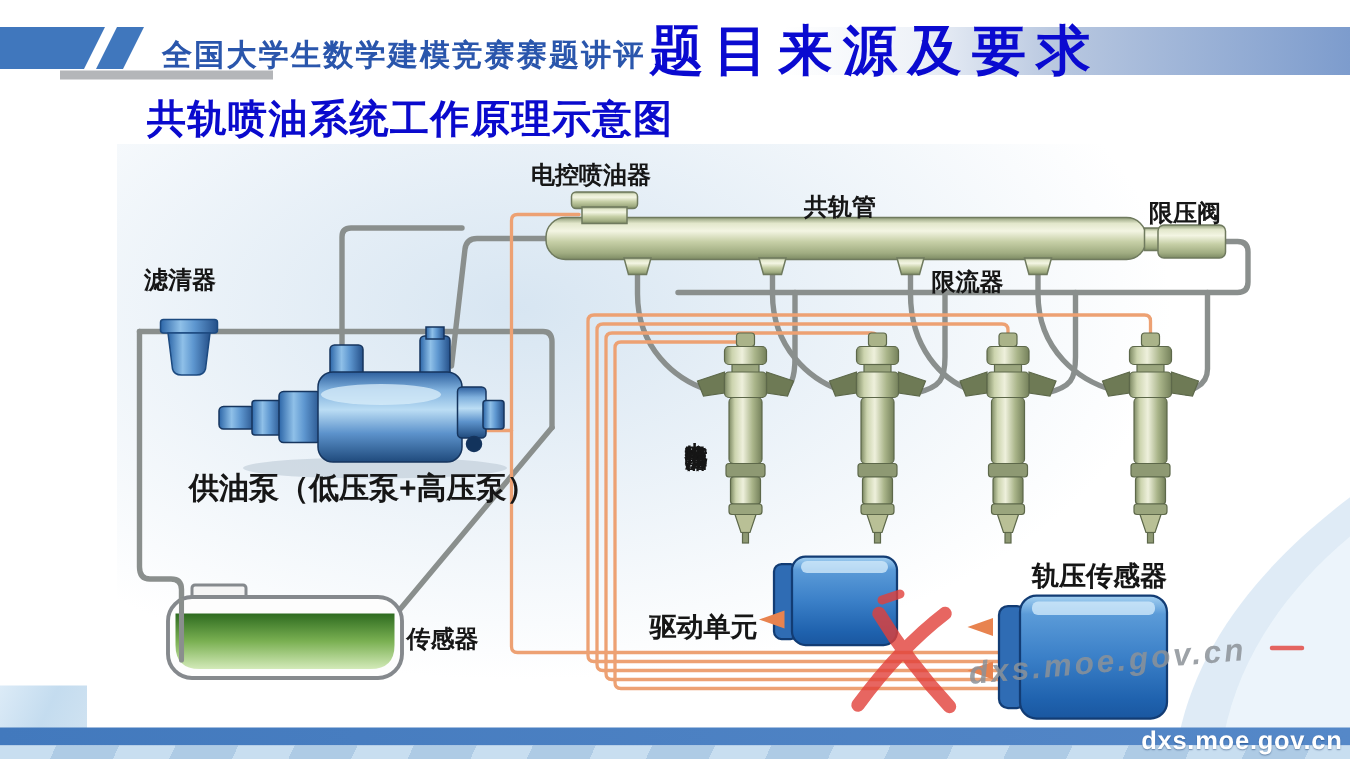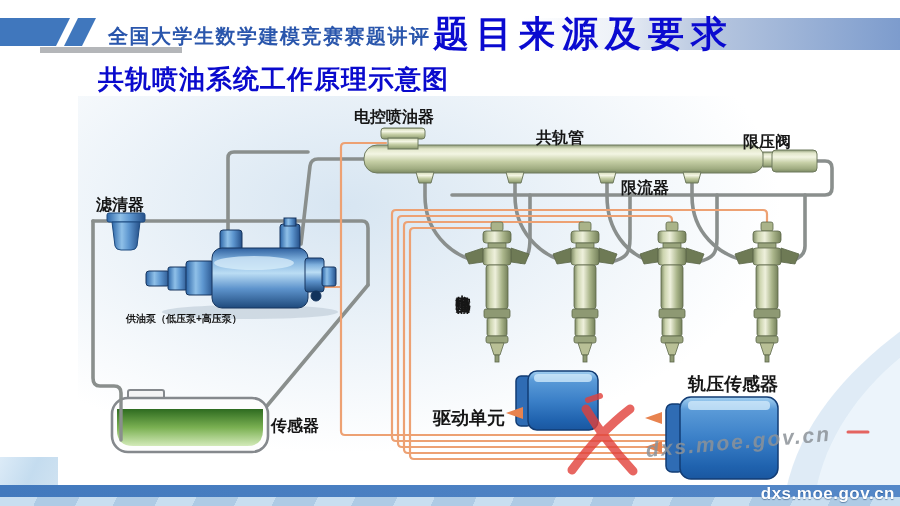--- a/index.html
+++ b/index.html
@@ -264,24 +264,24 @@
     <g stroke="#e2403a" stroke-width="9" fill="none" stroke-linecap="round" opacity=".8">
       <path d="M572,470 Q600,432 630,409"></path>
       <path d="M586,409 Q606,442 633,471"></path>
       <path d="M588,400 l12,-4" stroke-width="6"></path>
       <path d="M848,432 H868" stroke-width="3"></path>
     </g>
   </svg>
 
   <div class="lbl" style="left:354px;top:107px">电控喷油器</div>
   <div class="lbl" style="left:536px;top:128px">共轨管</div>
-  <div class="lbl" style="left:743px;top:132px">限压阀</div>
+  <div class="lbl" style="left:766px;top:132px">限压阀</div>
   <div class="lbl" style="left:621px;top:178px">限流器</div>
-  <div class="lbl" style="left:96px;top:195px">滤清器</div>
-  <div class="lbl" style="left:126px;top:312px;font-size:10px">供油泵（低压泵+高压泵）</div>
+  <div class="lbl" style="left:96px;top:177px">滤清器</div>
+  <div class="lbl" style="left:126px;top:312px;font-size:20px">供油泵（低压泵+高压泵）</div>
   <div class="lbl lbl-vert" style="left:453px;top:283px">电控喷油器</div>
   <div class="lbl lbl-lg" style="left:433px;top:406px">驱动单元</div>
   <div class="lbl lbl-lg" style="left:688px;top:372px">轨压传感器</div>
   <div class="lbl" style="left:271px;top:416px">传感器</div>
 
   <div class="wm-url">dxs.moe.gov.cn</div>
 
   <div class="corner-patch"></div>
   <div class="foot-band"></div>
   <div class="foot-strip"></div>

